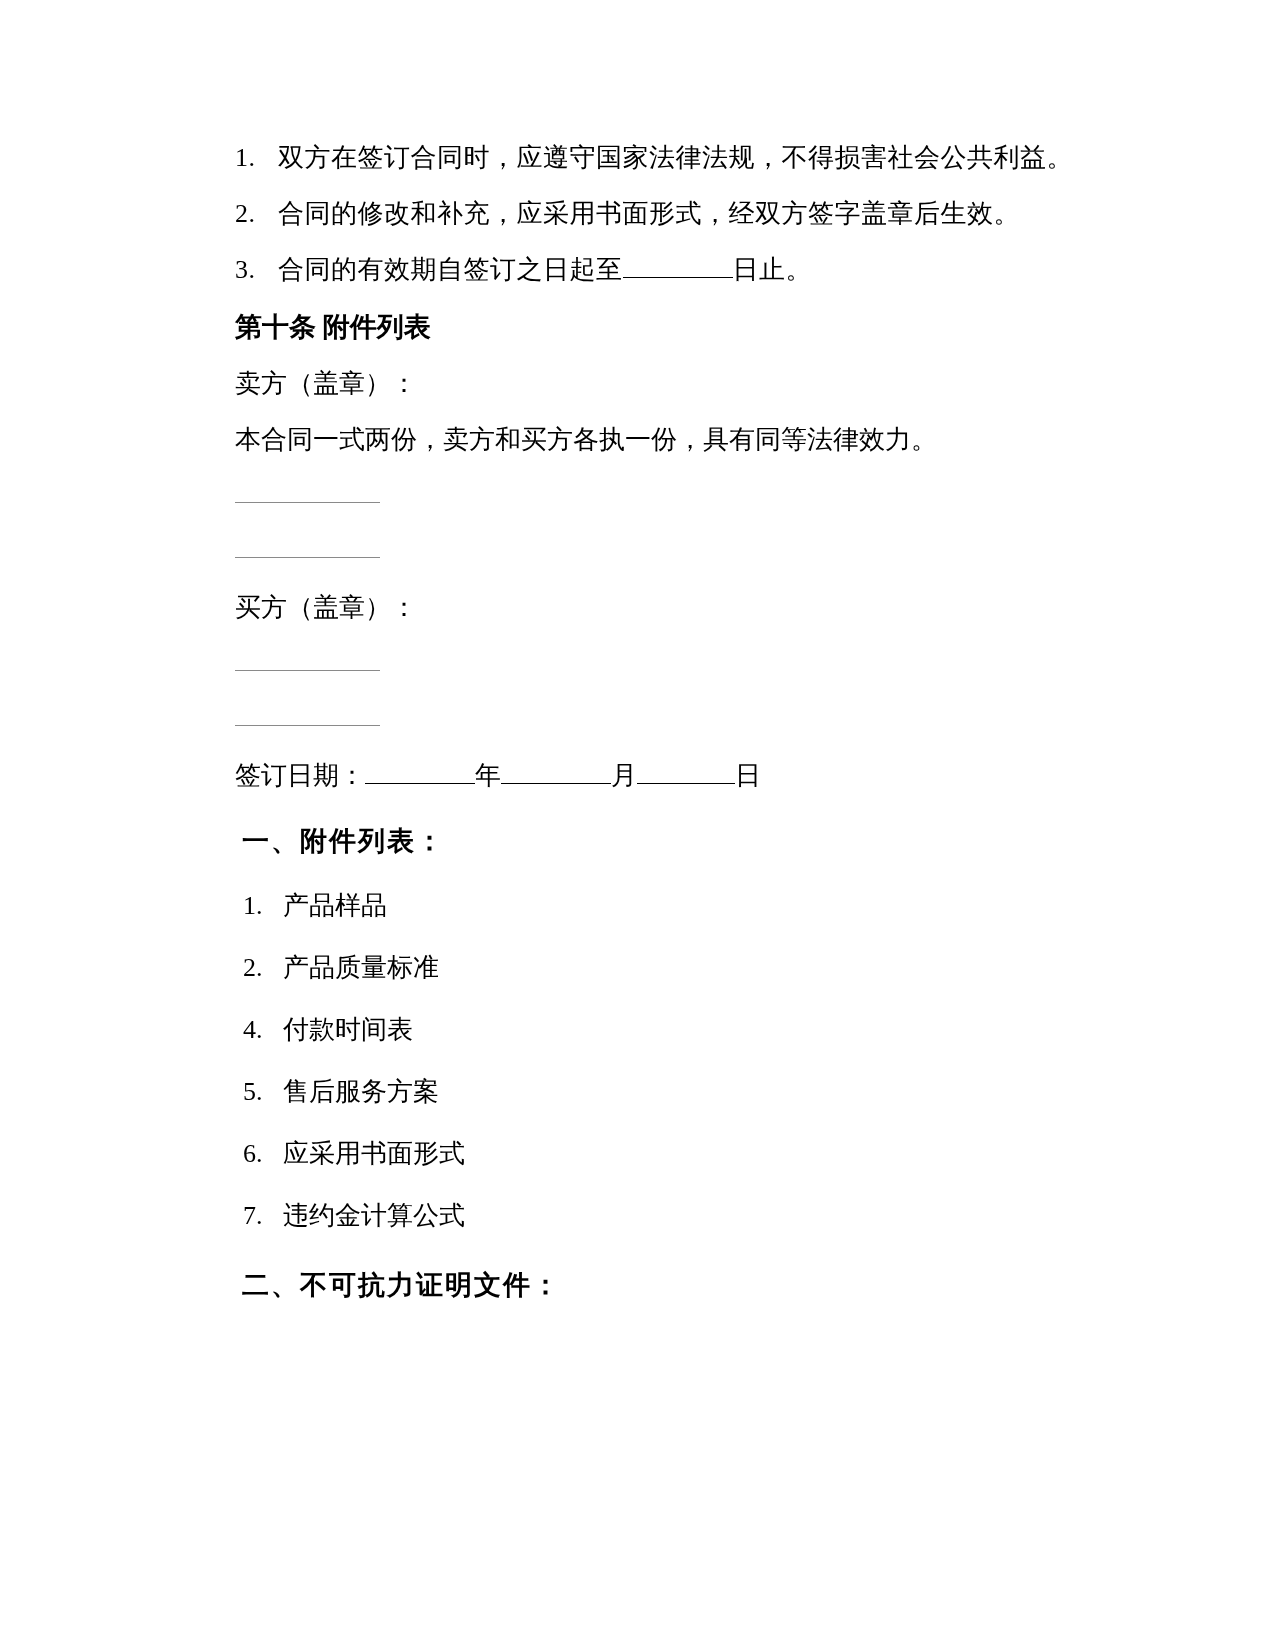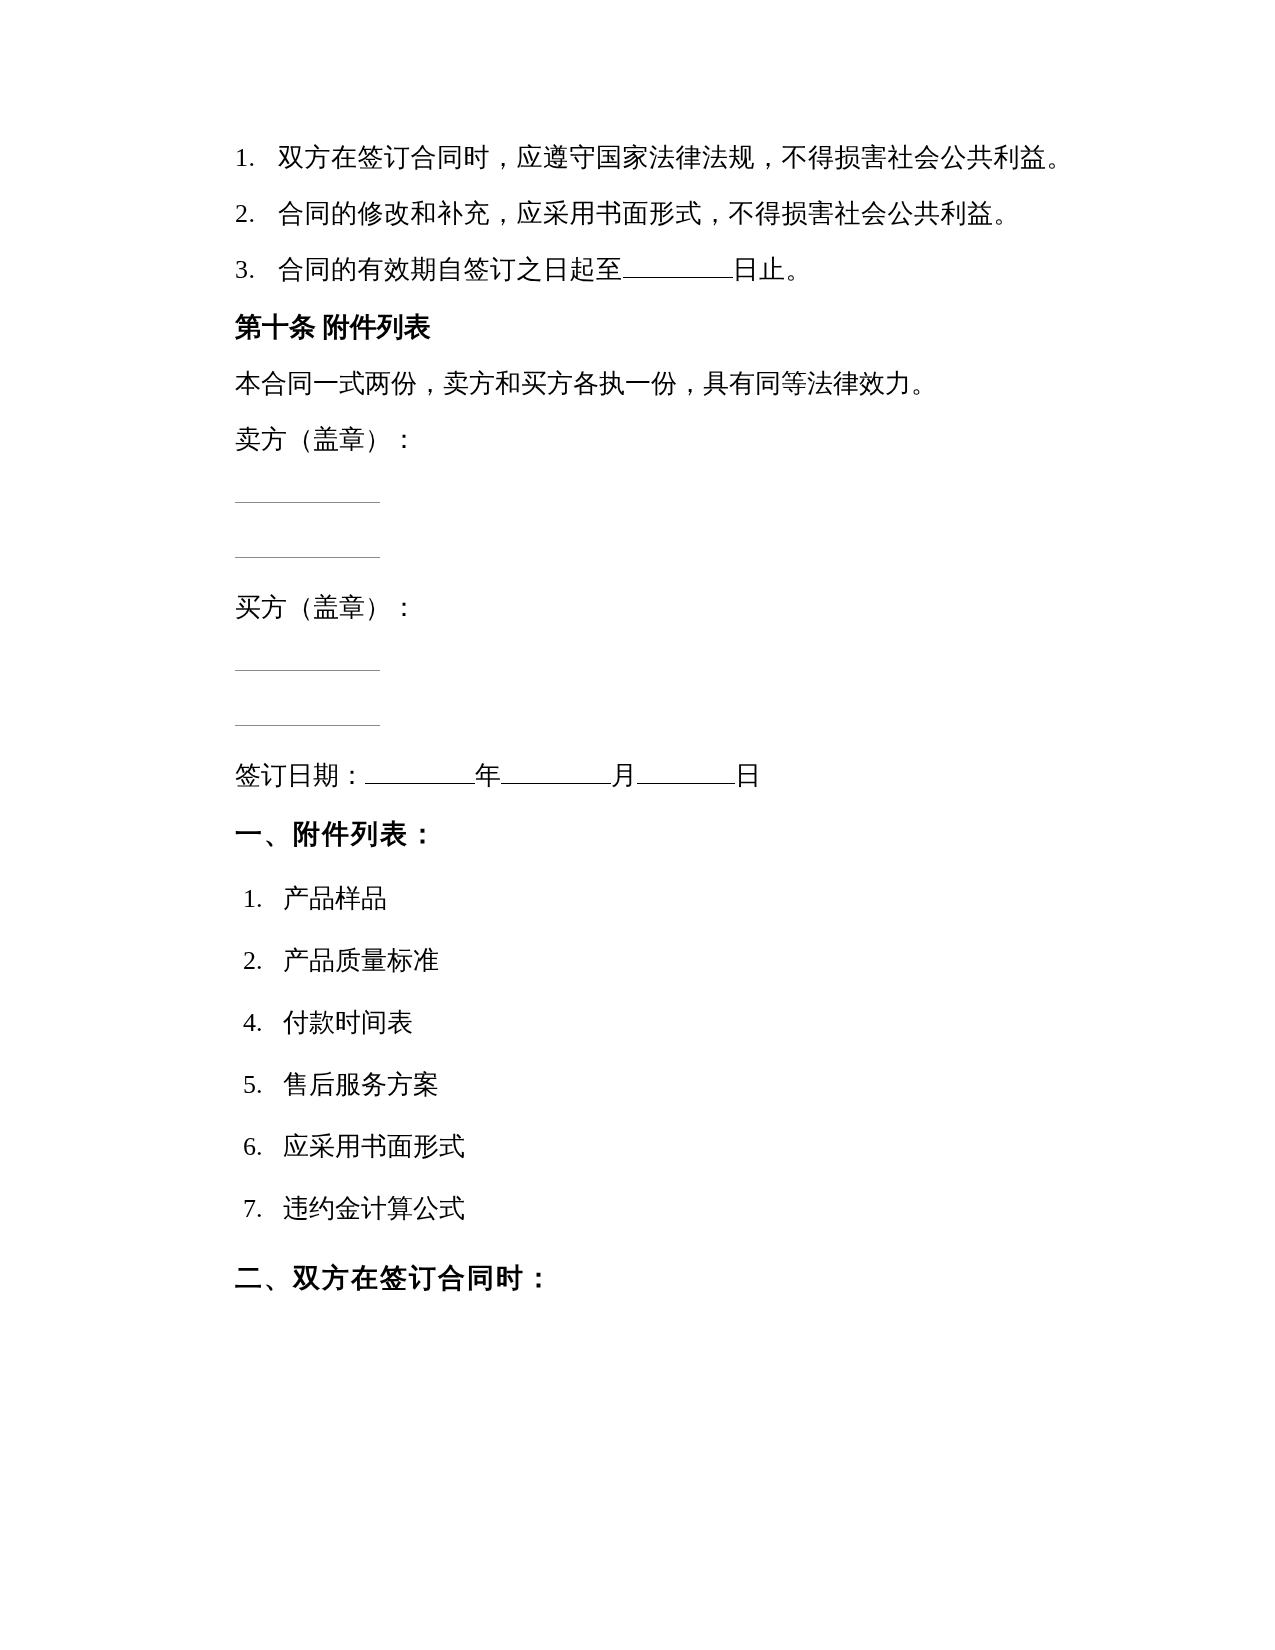--- a/index.html
+++ b/index.html
@@ -45,21 +45,21 @@
   .heading {
     font-size: 27px;
     font-weight: bold;
     line-height: 58px;
     margin: 0;
   }
   .heading2 {
     font-size: 27px;
     font-weight: bold;
     line-height: 60px;
-    margin: 0;
+    margin: 7px;
     letter-spacing: 2px;
   }
   .plain {
     font-size: 26px;
     line-height: 56px;
     margin: 0;
   }
   .sig-line {
     width: 145px;
     height: 0;
@@ -85,32 +85,32 @@
 </head>
 <body>
 
 <div class="page">
 
   <p class="para numbered">
     <span class="num-label">1.</span><span>双方在签订合同时，应遵守国家法律法规，不得损害社会公共利益。</span>
   </p>
 
   <p class="para numbered">
-    <span class="num-label">2.</span><span>合同的修改和补充，应采用书面形式，不得损害社会公共利益。</span>
+    <span class="num-label">2.</span><span>合同的修改和补充，应采用书面形式，经双方签字盖章后生效。</span>
   </p>
 
   <p class="para numbered">
     <span class="num-label">3.</span><span>合同的有效期自签订之日起至</span><span class="blank-inline b100"></span><span>日止。</span>
   </p>
 
   <p class="heading">第十条 附件列表</p>
 
+  <p class="plain">卖方（盖章）：</p>
+
   <p class="plain">本合同一式两份，卖方和买方各执一份，具有同等法律效力。</p>
-
-  <p class="plain">卖方（盖章）：</p>
 
   <div class="sig-block">
     <div class="sig-line"></div>
     <div class="sig-gap"></div>
     <div class="sig-line"></div>
   </div>
 
   <p class="plain" style="margin-top:22px;font-family:Liberation Serif, serif;">买方（盖章）：</p>
 
   <div class="sig-block">
@@ -137,15 +137,15 @@
   <p class="list-item">
     <span class="list-num">5.</span><span>售后服务方案</span>
   </p>
   <p class="list-item">
     <span class="list-num">6.</span><span>应采用书面形式</span>
   </p>
   <p class="list-item">
     <span class="list-num">7.</span><span>违约金计算公式</span>
   </p>
 
-  <p class="heading2" style="margin-top:12px;">二、双方在签订合同时：</p>
+  <p class="heading2" style="margin-top:12px;">二、不可抗力证明文件：</p>
 
 </div>
 
 </body></html>

